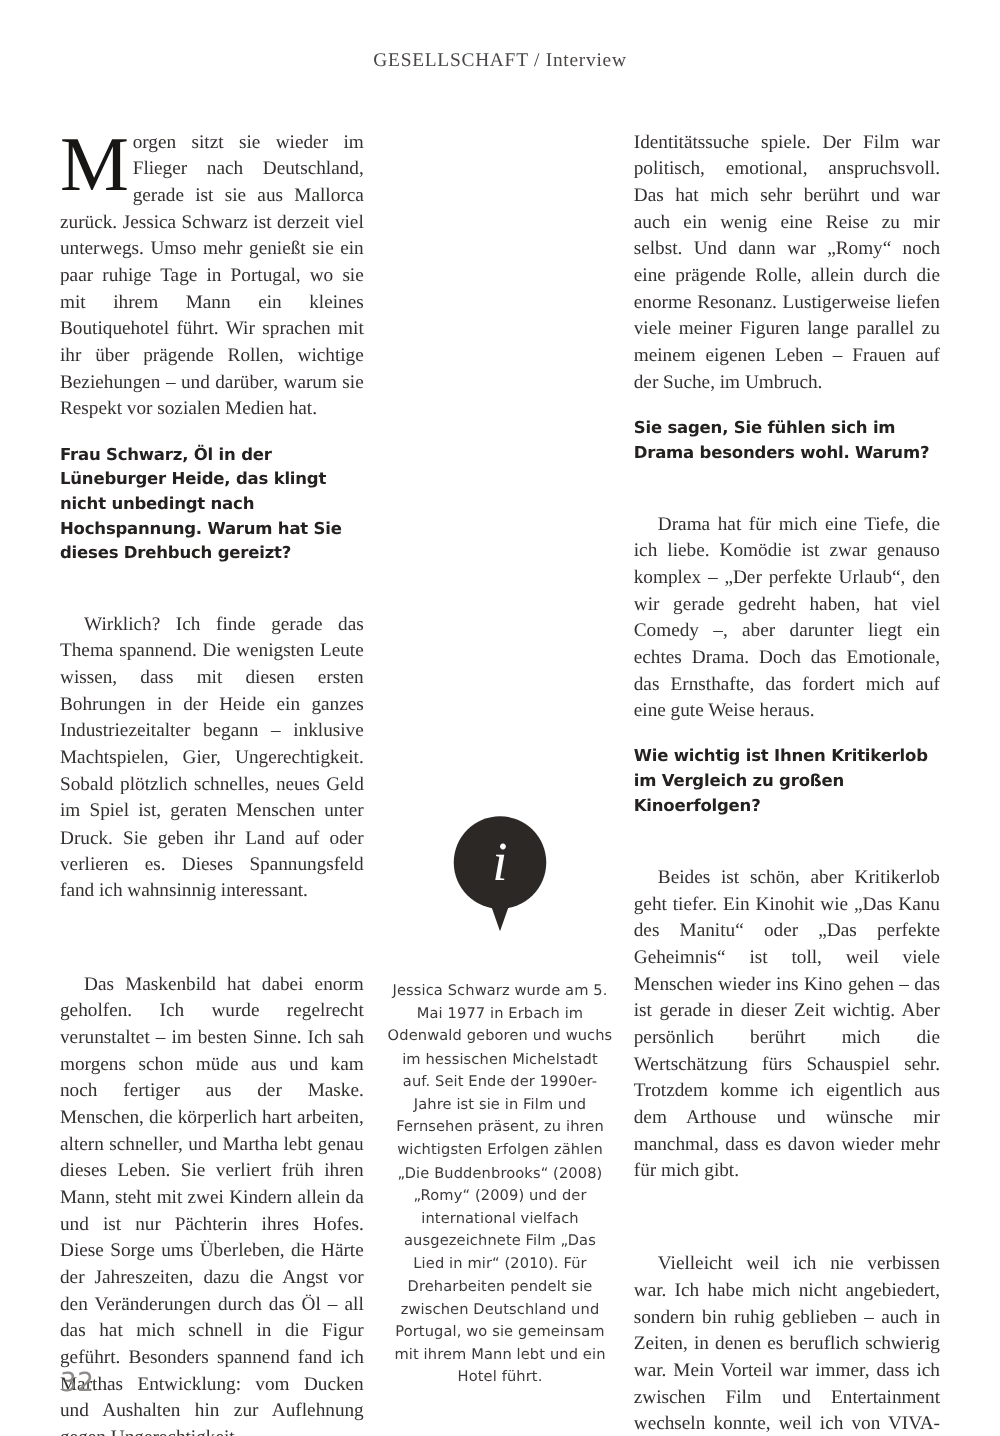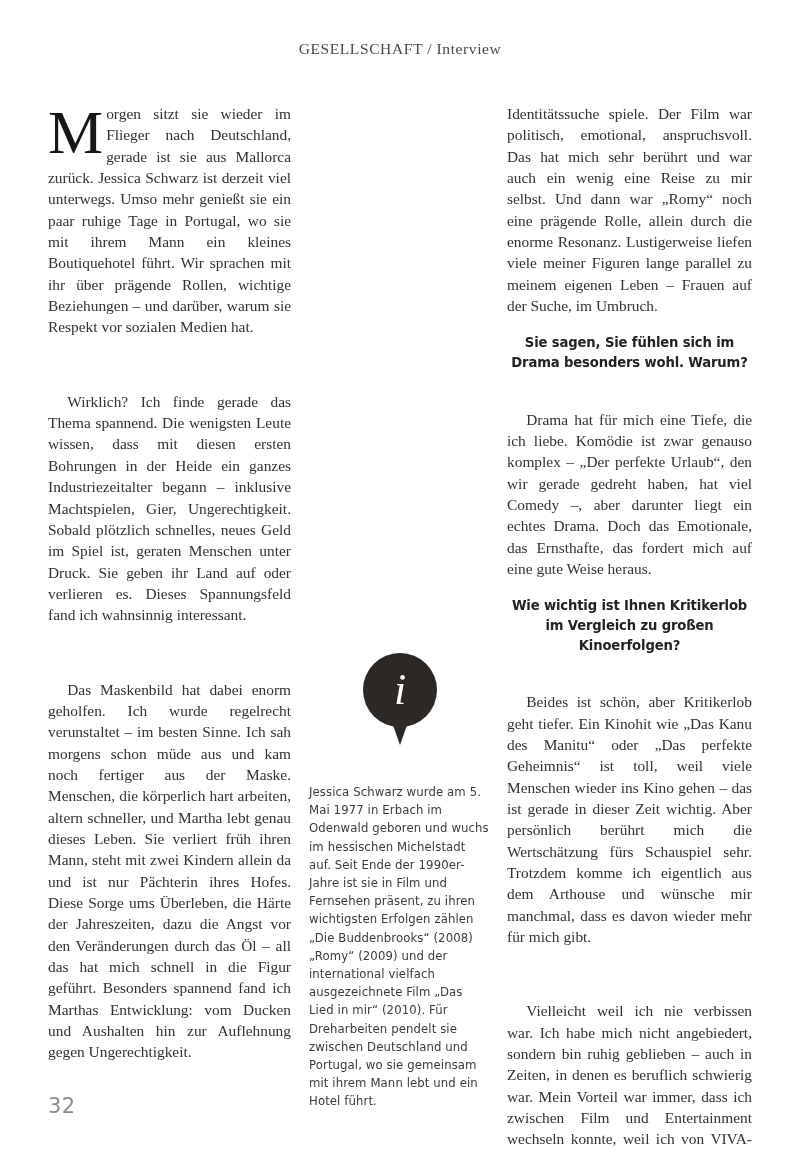--- a/index.html
+++ b/index.html
@@ -73,21 +73,21 @@
     color: #181615;
   }
 
   
   .question {
     font-family: "DejaVu Sans", sans-serif;
     font-weight: bold;
     font-size: 13.2px;
     line-height: 19.6px;
     color: #242120;
-    text-align: center;
+    text-align: left;
     margin: 0;
     letter-spacing: -0.15px;
   }
   .spacer-q  { height: 17px; }
 
   
   .info-pin-wrap {
     position: absolute;
     left: 261px;
     top: 550px;
@@ -130,21 +130,21 @@
 
   
   .info-caption {
     position: absolute;
     left: 261px;
     top: 680px;
     width: 182px;
     font-family: "DejaVu Sans", sans-serif;
     font-size: 11.7px;
     line-height: 18.2px;
-    text-align: left;
+    text-align: center;
     color: #3d3a39;
     letter-spacing: 0.1px;
     font-weight: 500;
   }
 
   
   .folio {
     position: absolute;
     left: 48px;
     top: 1094px;
@@ -159,20 +159,21 @@
 
 <div class="running-head">GESELLSCHAFT / Interview</div>
 
 <div class="page-body">
 
   <div class="col col-left">
 
     <p class="para dropcap-para"><span class="dropcap">M</span><span>orgen sitzt sie wieder im Flieger nach Deutschland, gerade ist sie aus Mallorca zurück. Jessica Schwarz ist derzeit viel unterwegs. Umso mehr genießt sie ein paar ruhige Tage in Portugal, wo sie mit ihrem Mann ein kleines Boutiquehotel führt. Wir sprachen mit ihr über prägende Rollen, wichtige Beziehungen – und darüber, warum sie Respekt vor sozialen Medien hat.</span></p>
 
     <div class="spacer-q"></div>
+    <p class="question">Frau Schwarz, Öl in der Lüneburger Heide, das klingt nicht unbedingt nach Hochspannung. Warum hat Sie dieses Drehbuch gereizt?</p>
     <p class="para answer">Wirklich? Ich finde gerade das Thema spannend. Die wenigsten Leute wissen, dass mit diesen ersten Bohrungen in der Heide ein ganzes Industriezeitalter begann – inklusive Machtspielen, Gier, Ungerechtigkeit. Sobald plötzlich schnelles, neues Geld im Spiel ist, geraten Menschen unter Druck. Sie geben ihr Land auf oder verlieren es. Dieses Spannungsfeld fand ich wahnsinnig interessant.</p>
 
     <div class="spacer-q"></div>
     <p class="para answer">Das Maskenbild hat dabei enorm geholfen. Ich wurde regelrecht verunstaltet – im besten Sinne. Ich sah morgens schon müde aus und kam noch fertiger aus der Maske. Menschen, die körperlich hart arbeiten, altern schneller, und Martha lebt genau dieses Leben. Sie verliert früh ihren Mann, steht mit zwei Kindern allein da und ist nur Pächterin ihres Hofes. Diese Sorge ums Überleben, die Härte der Jahreszeiten, dazu die Angst vor den Veränderungen durch das Öl – all das hat mich schnell in die Figur geführt. Besonders spannend fand ich Marthas Entwicklung: vom Ducken und Aushalten hin zur Auflehnung gegen Ungerechtigkeit.</p>
 
   </div>
 
   <div class="info-pin-wrap">
     <div class="pin">
       <div class="pin-glyph">i</div>

